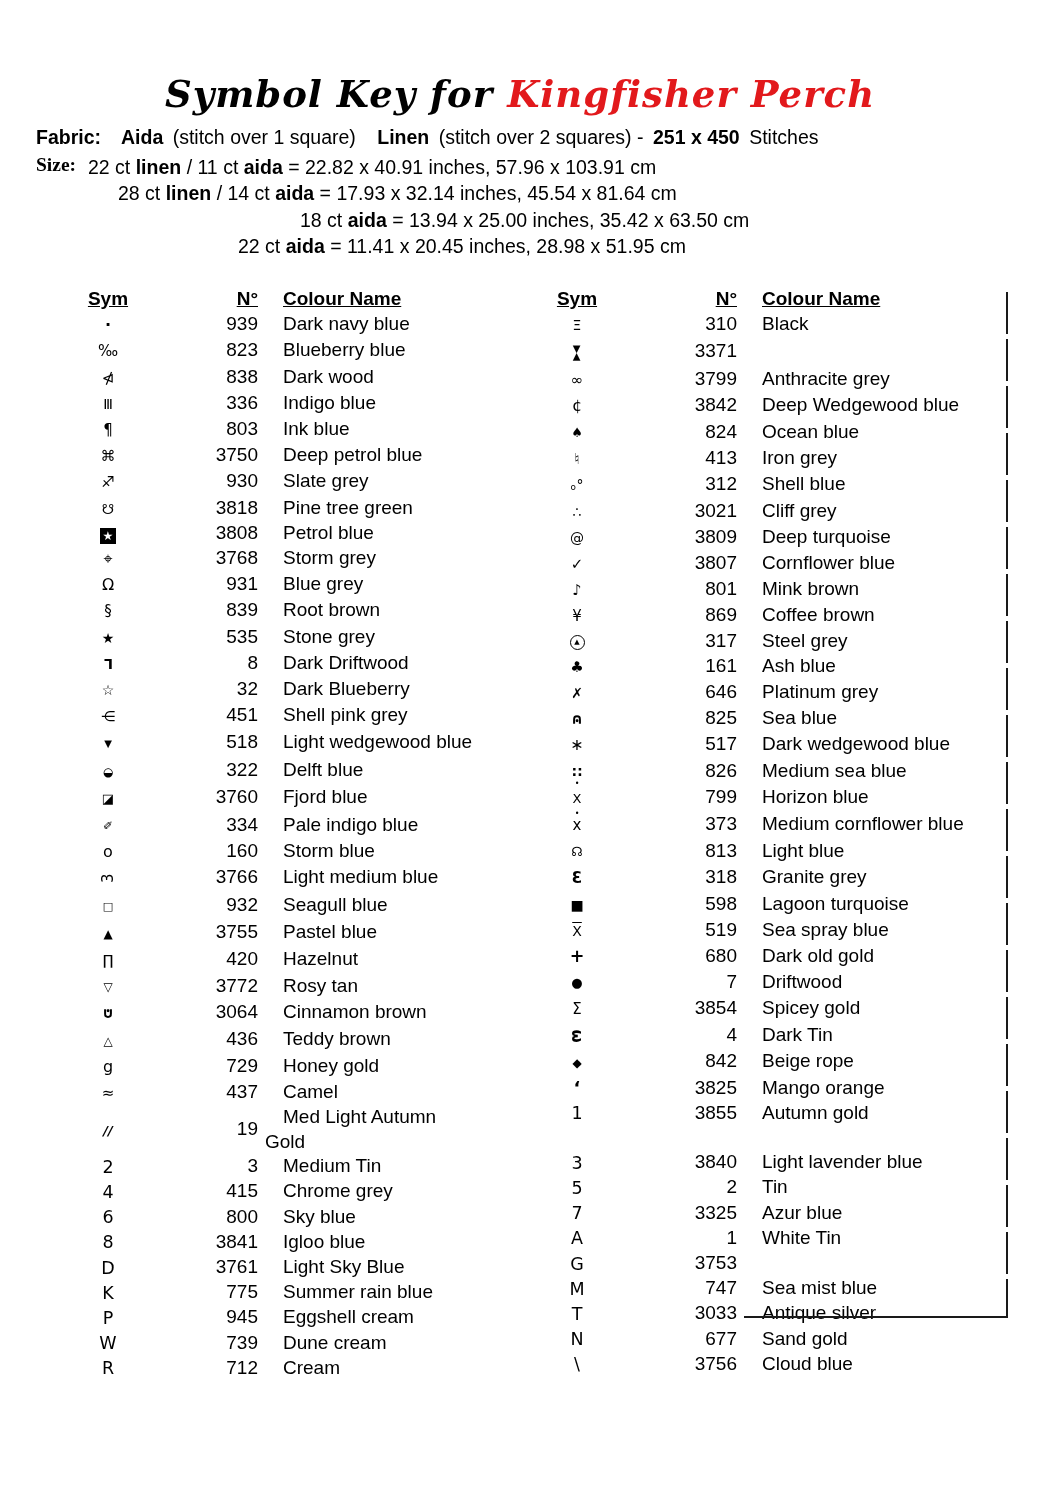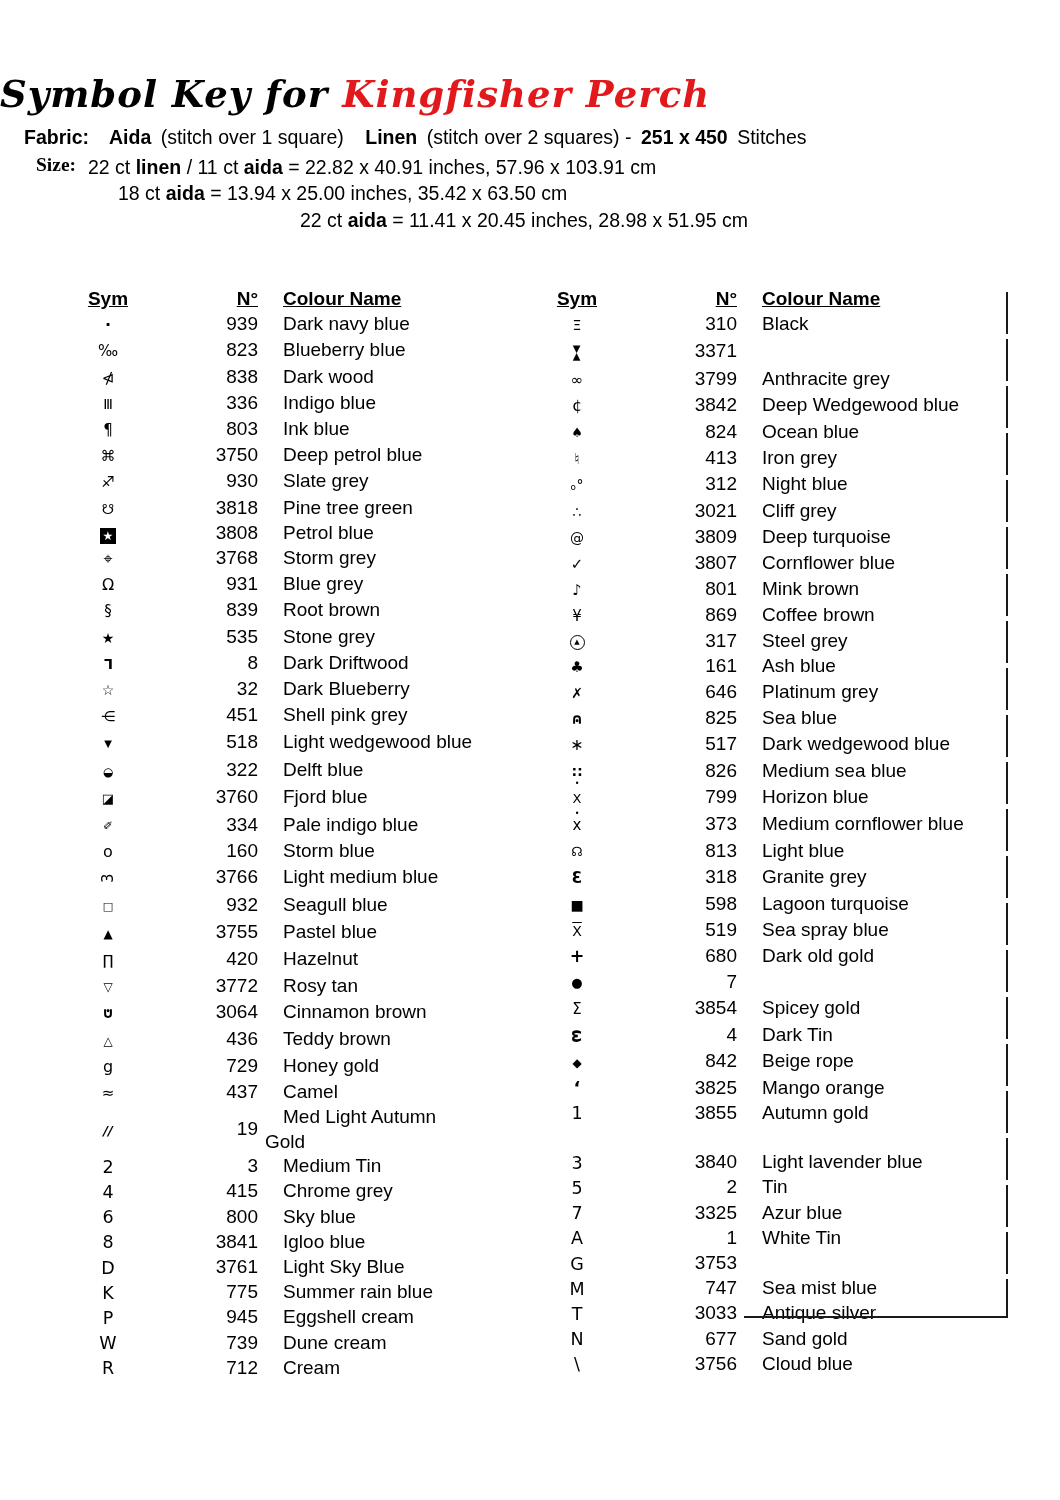--- a/index.html
+++ b/index.html
@@ -1,26 +1,26 @@
 <!DOCTYPE html>
 <html><head>
 <meta charset="utf-8">
 <style>
   html,body{margin:0;padding:0;background:#fff;}
   .page{position:relative;width:1060px;height:1500px;background:#fff;overflow:hidden;
         font-family:"Liberation Sans",sans-serif;color:#000;}
 
   
-  .title{position:absolute;top:72px;left:0;width:1040px;text-align:left;
+  .title{position:absolute;top:72px;left:0;width:1040px;text-align:center;
          font-family:"DejaVu Serif",serif;font-style:italic;font-weight:bold;
          font-size:37px;letter-spacing:1px;white-space:nowrap;}
   .title .t-red{margin-left:14px;}
 
   
-  .fabric-line{position:absolute;top:126px;left:24px;font-size:19.5px;white-space:nowrap;}
+  .fabric-line{position:absolute;top:126px;left:36px;font-size:19.5px;white-space:nowrap;}
   .fabric-line .lbl{margin-right:20px;}
   .fabric-line .sp{margin-right:4px;}
   .fabric-line .b-linen{margin-left:12px;}
   .size-label{position:absolute;top:154px;left:36px;font-size:19.5px;font-weight:bold;font-family:Liberation Serif, serif;}
   .size-lines{position:absolute;top:154px;left:0;width:1060px;}
   .size-line{font-size:19.5px;line-height:26.3px;white-space:nowrap;}
   .size-line:nth-child(1){padding-left:88px;}
   .size-line:nth-child(2){padding-left:118px;}
   .size-line:nth-child(3){padding-left:256px;margin-left:44px;}
   .size-line:nth-child(4){padding-left:238px;}
@@ -82,20 +82,23 @@
     <b class="sp">251 x 450</b>
     <span>Stitches</span>
   </div>
 
   <div class="size-label">Size:</div>
   <div class="size-lines" id="size-lines">
     <div class="size-line">
       <span class="p1">22 ct </span><b class="b1">linen</b><span class="p2"> / 11 ct </span><b class="b2">aida</b><span class="p3"> = 22.82 x 40.91 inches, 57.96 x 103.91 cm</span>
     </div>
 
+    <div class="size-line">
+      <span class="p1">28 ct </span><b class="b1">linen</b><span class="p2"> / 14 ct </span><b class="b2">aida</b><span class="p3"> = 17.93 x 32.14 inches, 45.54 x 81.64 cm</span>
+    </div>
 
     <div class="size-line">
       <span class="p1">18 ct </span><b class="b1">aida</b><span class="p2"></span><b class="b2"></b><span class="p3">  = 13.94 x 25.00 inches, 35.42 x 63.50 cm</span>
     </div>
 
     <div class="size-line">
       <span class="p1">22 ct </span><b class="b1">aida</b><span class="p2"></span><b class="b2"></b><span class="p3"> = 11.41 x 20.45 inches, 28.98 x 51.95 cm</span>
     </div>
   </div>
 
@@ -385,21 +388,21 @@
 
     <div class="trow">
       <span class="cell sym-cell"><span class="sym s15">♮</span></span>
       <span class="cell num-cell">413</span>
       <span class="cell name-cell">Iron grey</span>
     </div>
 
     <div class="trow">
       <span class="cell sym-cell"><span class="sym s14">ₒ°</span></span>
       <span class="cell num-cell">312</span>
-      <span class="cell name-cell">Night blue</span>
+      <span class="cell name-cell">Shell blue</span>
     </div>
 
     <div class="trow">
       <span class="cell sym-cell"><span class="sym s14">∴</span></span>
       <span class="cell num-cell">3021</span>
       <span class="cell name-cell">Cliff grey</span>
     </div>
 
     <div class="trow">
       <span class="cell sym-cell"><span class="sym s14">@</span></span>
@@ -499,20 +502,21 @@
 
     <div class="trow">
       <span class="cell sym-cell"><span class="sym s17 b">+</span></span>
       <span class="cell num-cell">680</span>
       <span class="cell name-cell">Dark old gold</span>
     </div>
 
     <div class="trow">
       <span class="cell sym-cell"><span class="sym s13">●</span></span>
       <span class="cell num-cell">7</span>
+      <span class="cell name-cell">Driftwood</span>
     </div>
 
     <div class="trow">
       <span class="cell sym-cell"><span class="sym s15">Σ</span></span>
       <span class="cell num-cell">3854</span>
       <span class="cell name-cell">Spicey gold</span>
     </div>
 
     <div class="trow">
       <span class="cell sym-cell"><span class="sym rot90 s15 b">ω</span></span>

